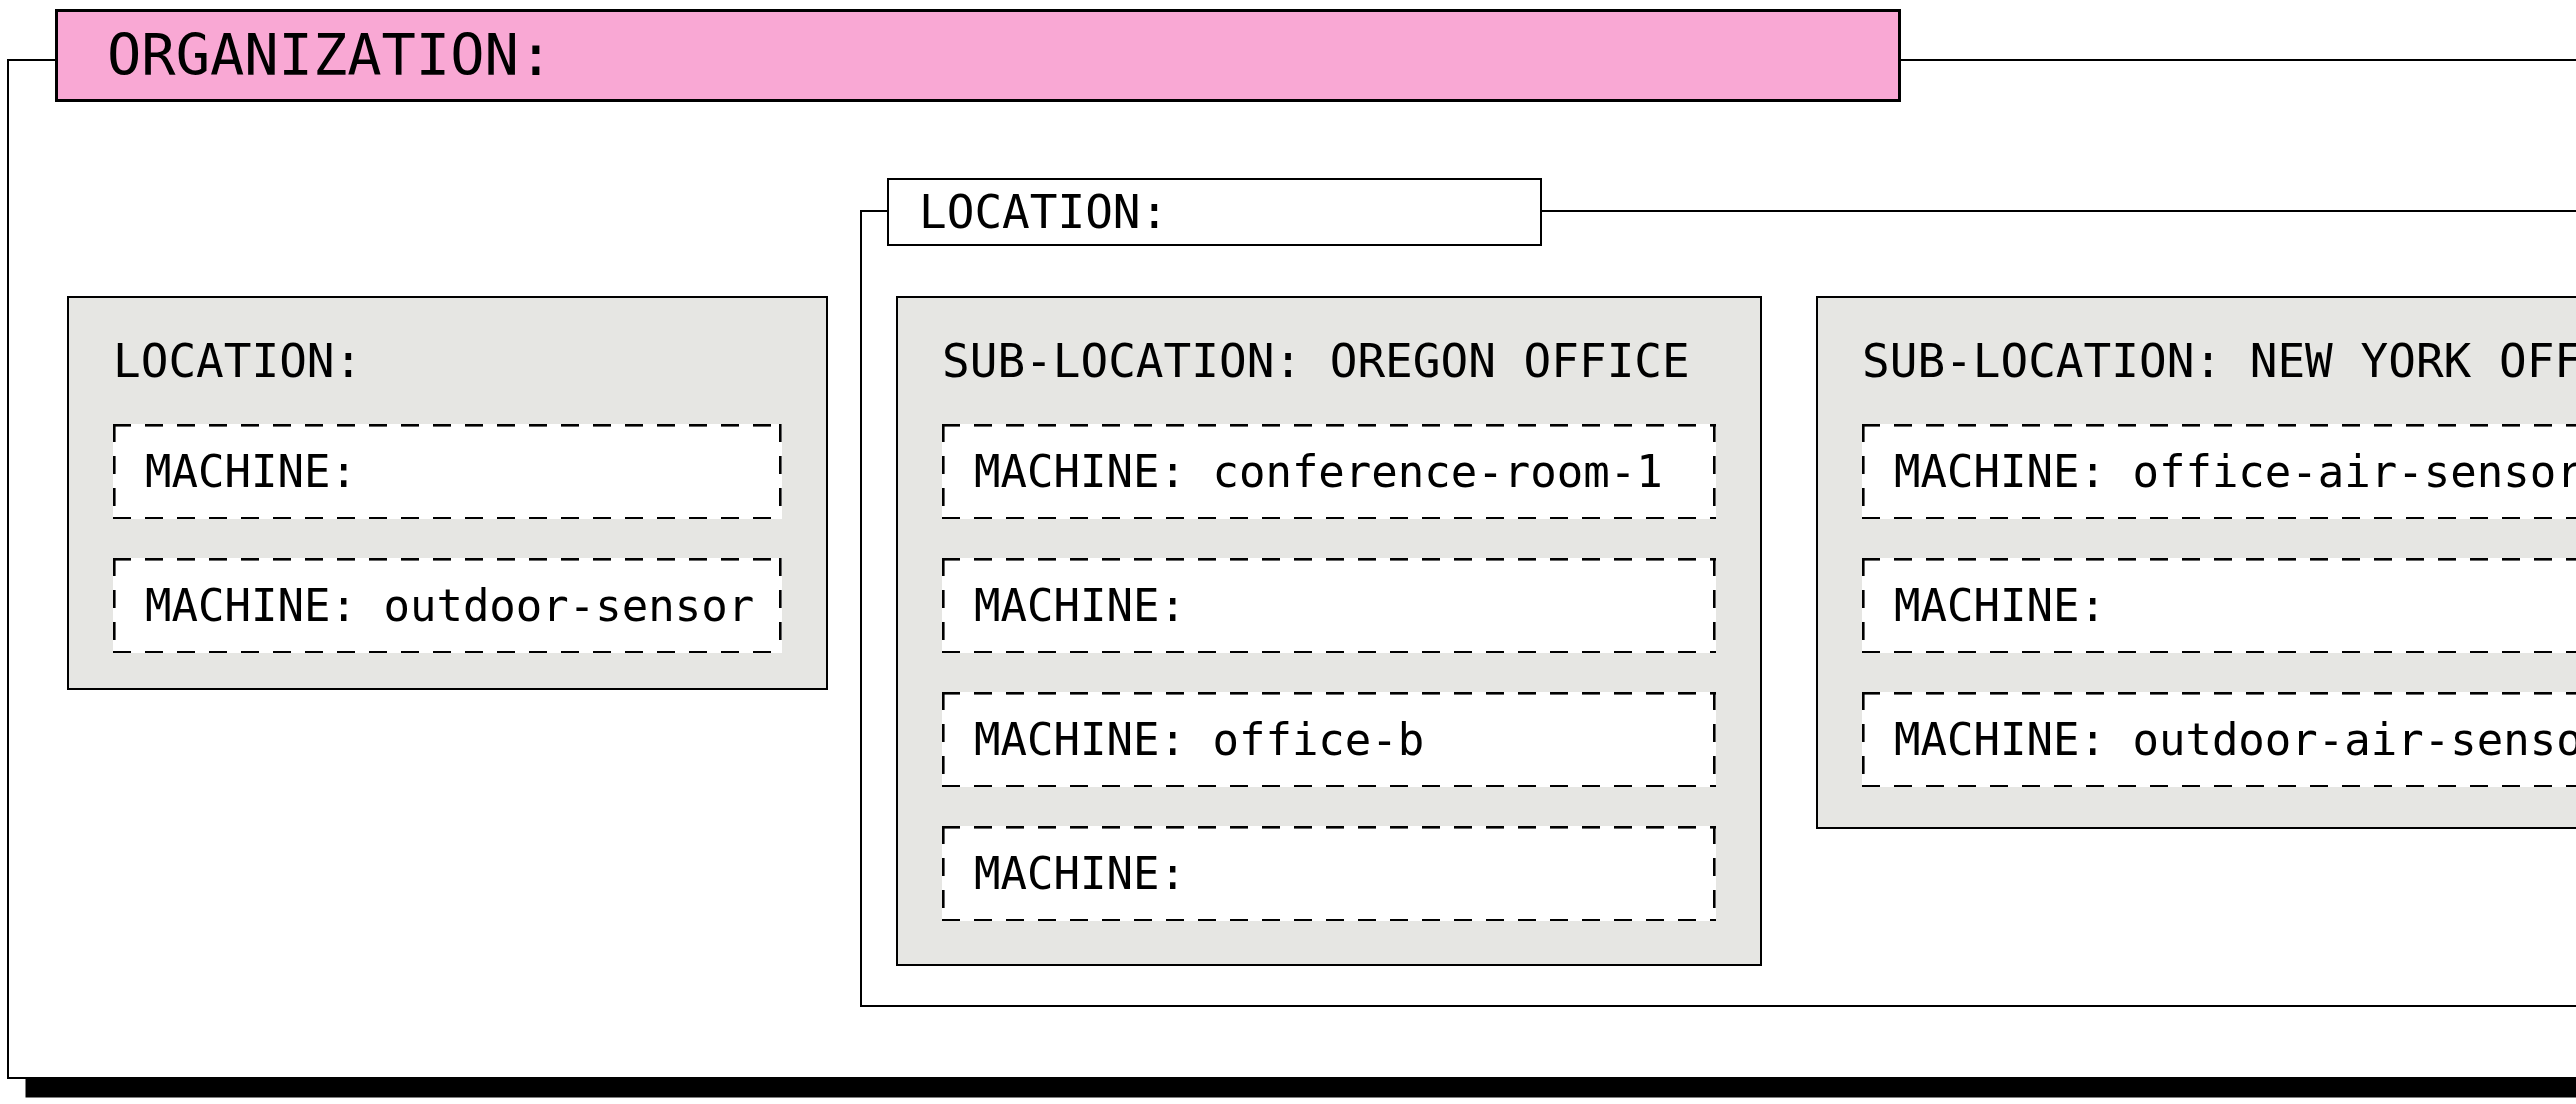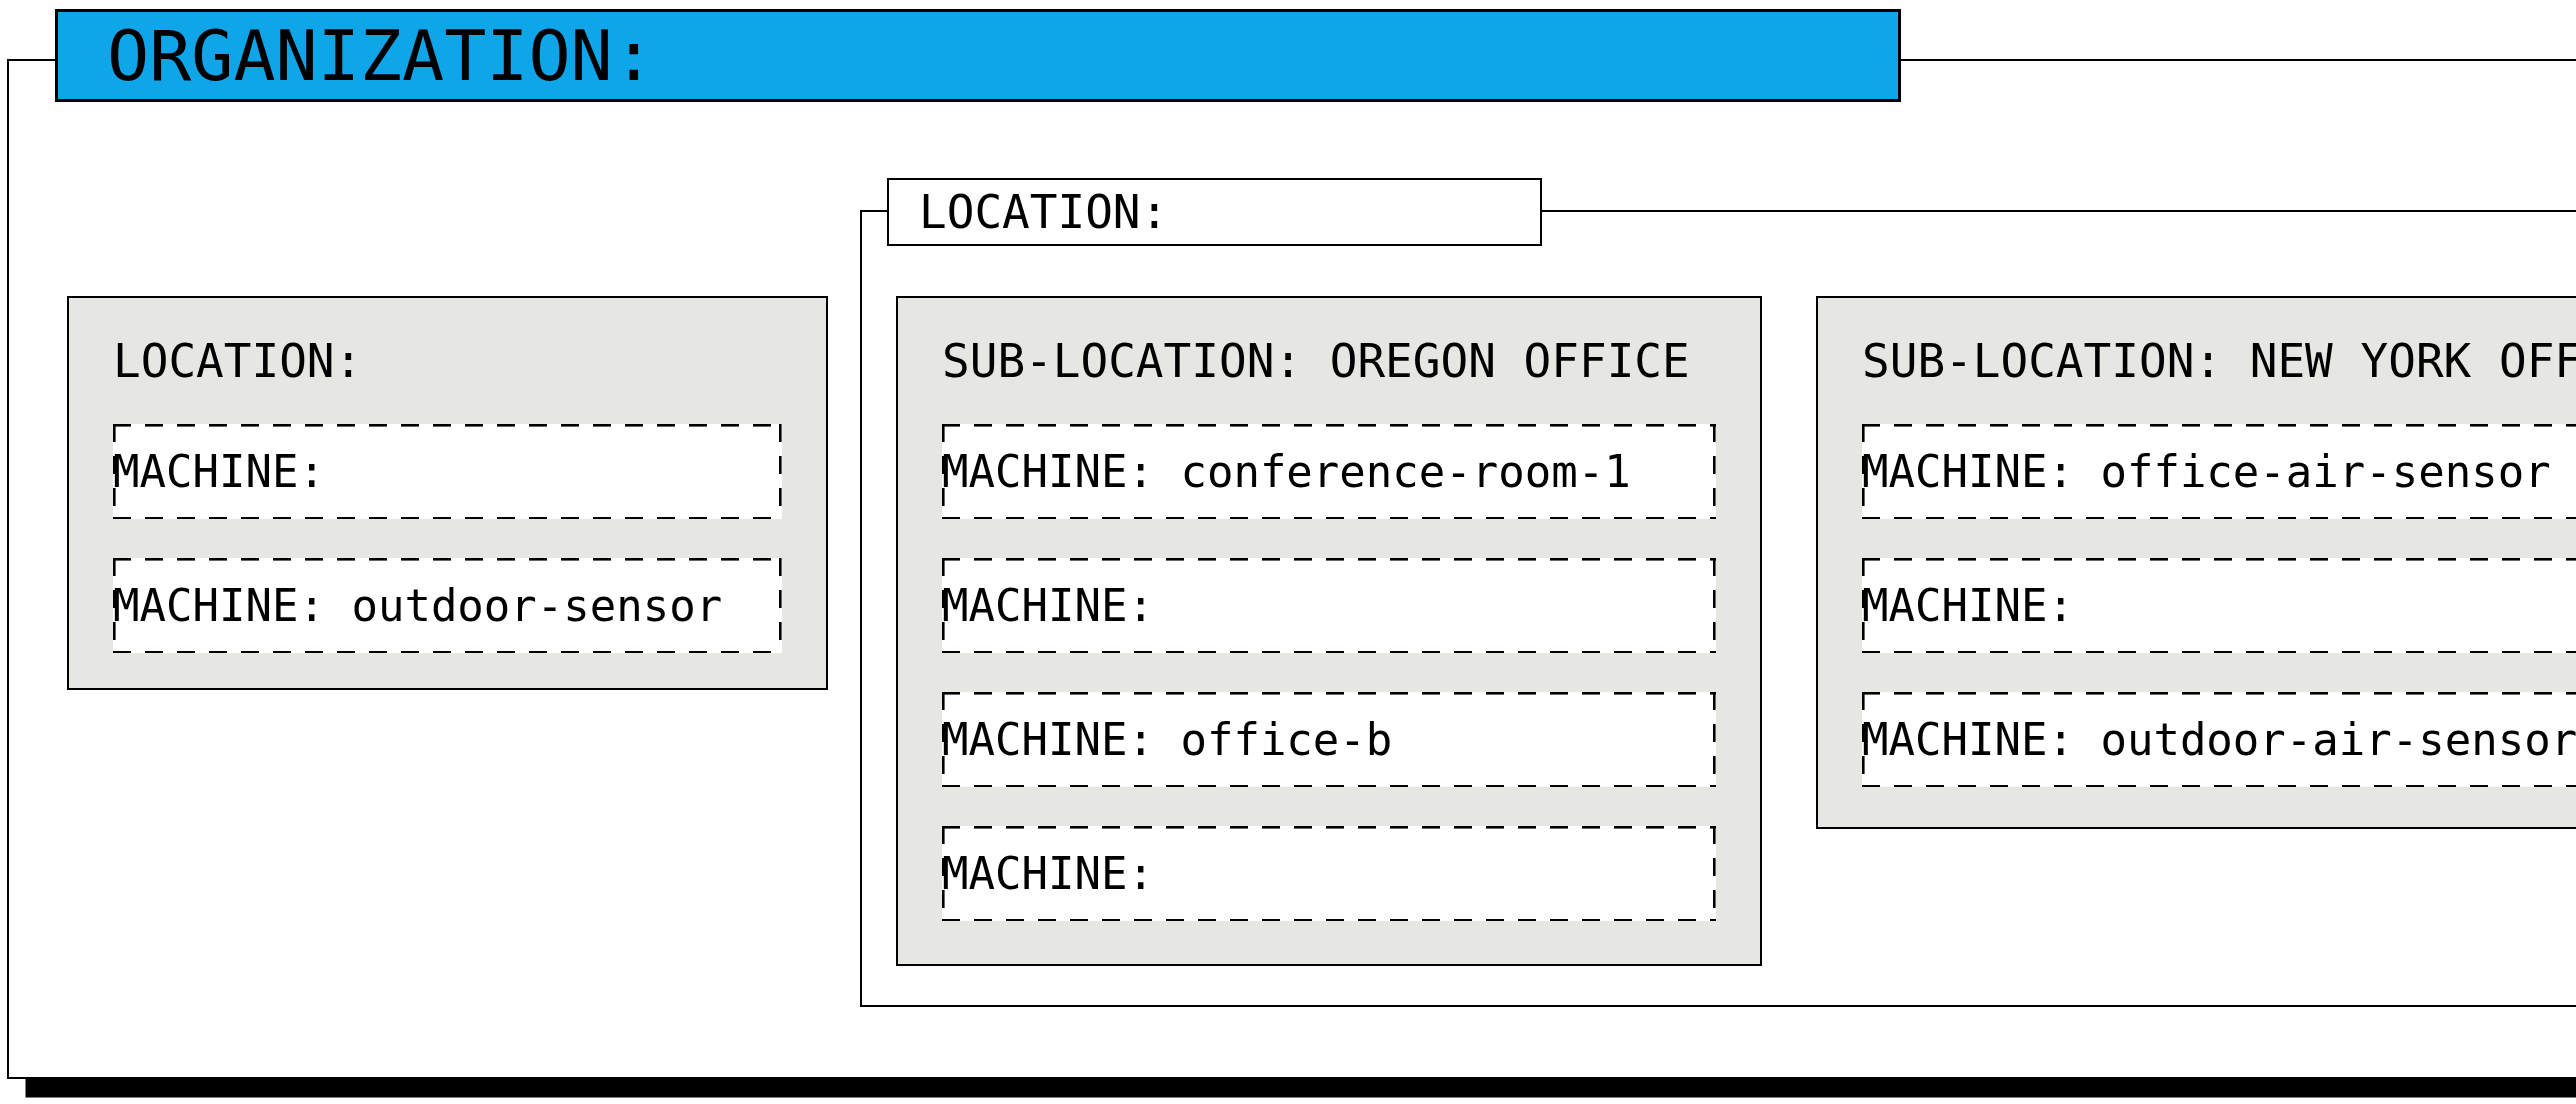--- a/index.html
+++ b/index.html
@@ -18,24 +18,24 @@
     box-sizing:border-box;
     border:2.6px solid #000;
     background:#ffffff;
     box-shadow:18.5px 18.5px 0 0 #000;
   }
   .org-title{
     position:absolute;
     left:55px;top:9.3px;width:1846px;height:93px;
     box-sizing:border-box;
     border:3.1px solid #000;
-    background:#0ea5e9;
+    background:#f9a8d4;
     display:flex;align-items:center;gap:1ch;
     padding-left:49px;
-    font-size:70px;line-height:1;
+    font-size:57px;line-height:1;
     white-space:nowrap;
     z-index:4;
   }
   
   .container-box{
     position:absolute;
     left:860px;top:210px;width:1868px;height:797px;
     box-sizing:border-box;
     border:2.6px solid #000;
     background:#ffffff;
@@ -81,20 +81,21 @@
     background-color:#ffffff;
     background-image:
       repeating-linear-gradient(90deg,#000 0 18.5px,rgba(0,0,0,0) 18.5px 32px),
       repeating-linear-gradient(90deg,#000 0 18.5px,rgba(0,0,0,0) 18.5px 32px),
       repeating-linear-gradient(180deg,#000 0 18.5px,rgba(0,0,0,0) 18.5px 32px),
       repeating-linear-gradient(180deg,#000 0 18.5px,rgba(0,0,0,0) 18.5px 32px);
     background-size:100% 2.6px,100% 2.6px,2.6px 100%,2.6px 100%;
     background-position:0 0,0 100%,0 0,100% 0;
     background-repeat:no-repeat;
     display:flex;align-items:center;gap:1ch;
+    padding-left:32px;
     font-size:44px;line-height:1;
     white-space:nowrap;
   }
   .machine:last-child{margin-bottom:0;}
 </style>
 </head>
 <body>
 
 <div class="canvas">
 

